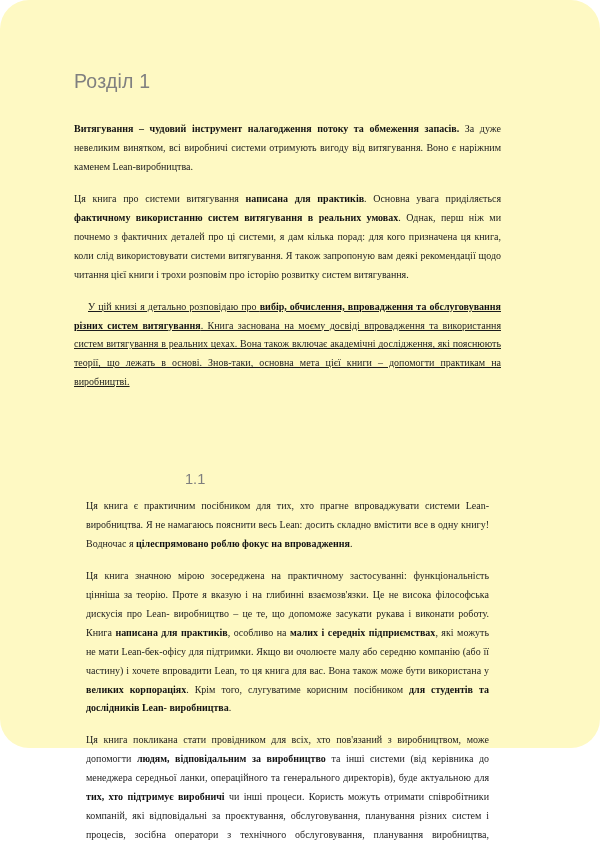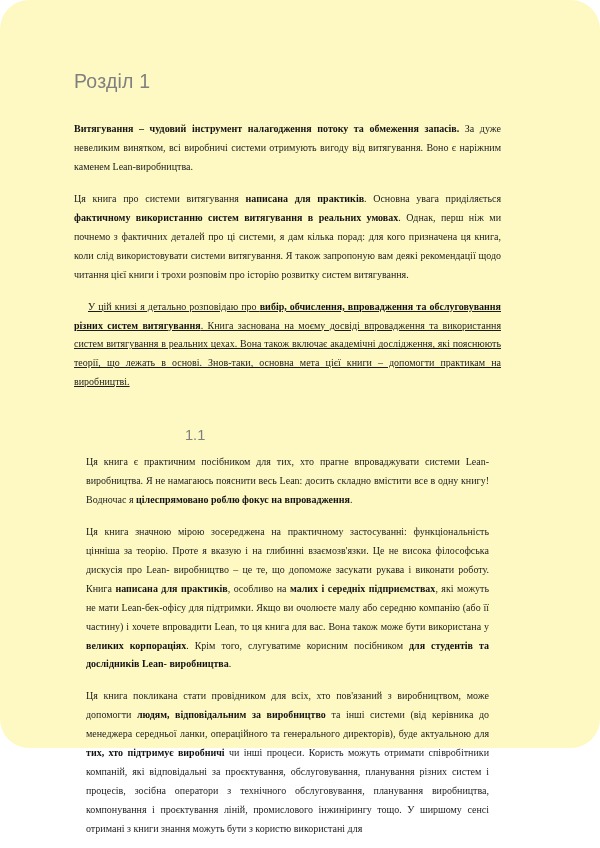--- a/index.html
+++ b/index.html
@@ -69,20 +69,21 @@
     padding-top: 21px;
     padding-bottom: 9px;
     display: flex;
     line-height: 1.25;
   }
   .section-heading .sec-num {
     width: 83px;
     flex: 0 0 83px;
     padding-left: 111px;
     box-sizing: border-box;
+    margin-top: 44px;
   }
   .section-heading .sec-title {
     flex: 1 1 auto;
   }
   .section-body {
     padding-left: 12px;
     width: 415px;
     box-sizing: border-box;
   }
   .section-body p.para {

